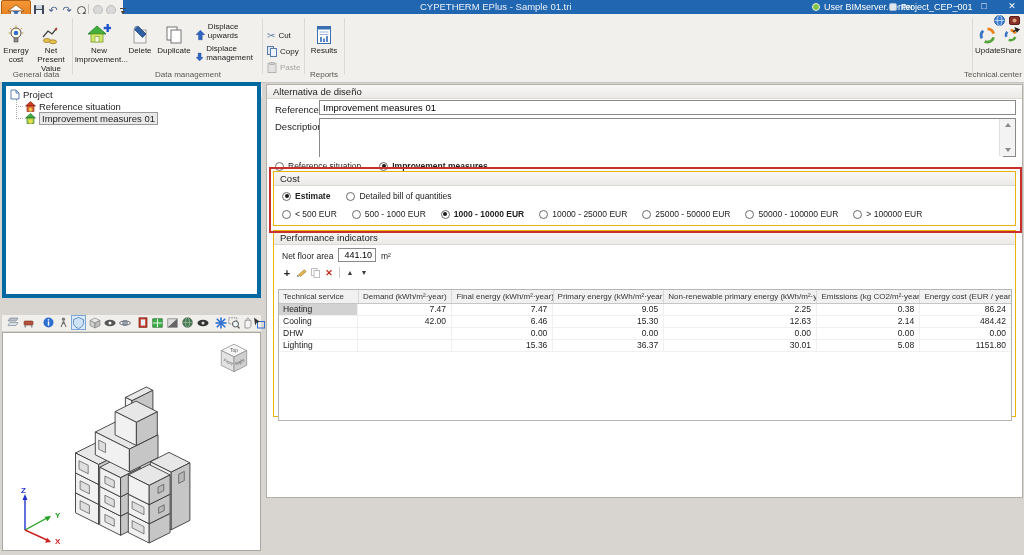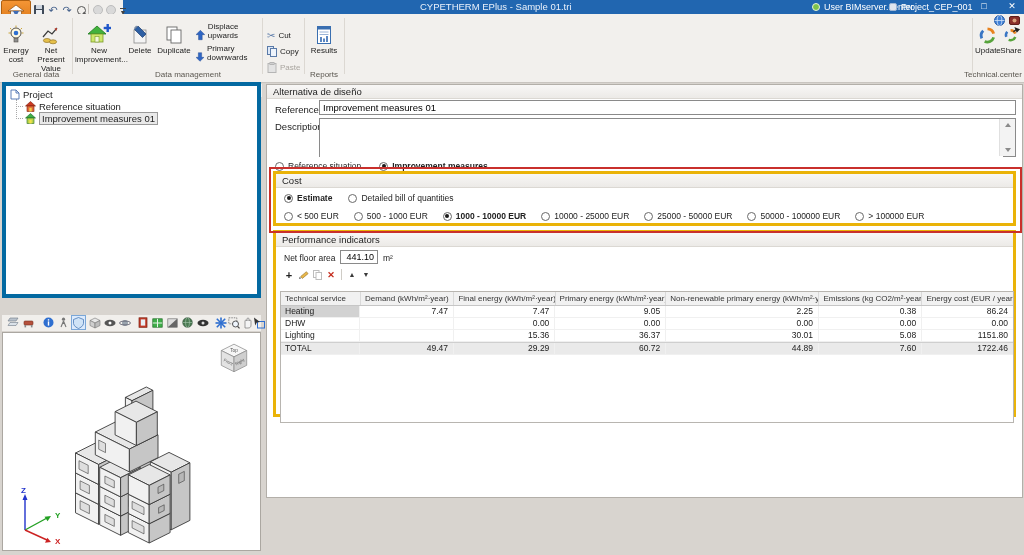--- a/index.html
+++ b/index.html
@@ -57,21 +57,21 @@
   .sb .a{position:absolute;left:1px;width:13px;height:12px;background:#f3f3f3}
   .sb .a::after{content:"";position:absolute;left:3.5px;border-left:3px solid transparent;border-right:3px solid transparent}
   .sb .a.up{top:0}.sb .a.up::after{top:4px;border-bottom:4px solid #8a8a8a}
   .sb .a.dn{bottom:0}.sb .a.dn::after{top:4px;border-top:4px solid #8a8a8a}
   .rrow{position:absolute;display:flex;align-items:center}
   .ropt{display:flex;align-items:center;font-size:8.5px;white-space:nowrap}
   .ropt.sel{font-weight:bold}
   .rad{display:inline-block;width:9px;height:9px;border:1px solid #6a6a6a;border-radius:50%;background:#fff;margin-right:4px;box-sizing:border-box;flex:none}
   .rad.on{position:relative}
   .rad.on::after{content:"";position:absolute;left:1.5px;top:1.5px;width:4px;height:4px;border-radius:50%;background:#1a1a1a}
-  .gbox{position:absolute;border:3px solid #eab308;background:#fff;box-sizing:border-box}
+  .gbox{position:absolute;border:1px solid #eab308;background:#fff;box-sizing:border-box}
   .redbox{position:absolute;border:2px solid #c9302c;pointer-events:none;z-index:6}
   
   .ptool{position:absolute;display:flex;align-items:center}
   .pti{width:14px;height:13px;display:flex;align-items:center;justify-content:center;font-size:11px}
   .tbl{position:absolute;border:1px solid #b8b5b0;background:#fff;font-size:8.5px;box-sizing:border-box}
   .throw{display:flex;height:13px;background:#f1f1f1;border-bottom:1px solid #c6c6c6}
   .throw .c{line-height:13px;padding-left:4px;border-right:1px solid #d9d9d9;white-space:nowrap;overflow:hidden;font-size:8px;color:#333}
   .trow{display:flex;height:11px;border-bottom:1px solid #f0f0f0}
   .trow .c{line-height:11px;border-right:1px solid #f0f0f0;white-space:nowrap;overflow:hidden}
   .trow .c.svc{padding-left:4px}
@@ -205,21 +205,21 @@
   <div class="sbtn" style="left:196px;top:11px;width:62px">
     <svg width="11" height="12" viewBox="0 0 12 13">
         <polygon points="6,0 12,6 8.5,6 8.5,13 3.5,13 3.5,6 0,6" fill="#2f66c4" stroke="#1d4288" stroke-width="0.6"></polygon>
       </svg>
     <span>Displace upwards</span>
   </div>
   <div class="sbtn" style="left:196px;top:33px;width:62px">
     <svg width="11" height="12" viewBox="0 0 12 13">
         <polygon points="6,13 0,7 3.5,7 3.5,0 8.5,0 8.5,7 12,7" fill="#2f66c4" stroke="#1d4288" stroke-width="0.6"></polygon>
       </svg>
-    <span>Primary downwards</span>
+    <span>Displace management</span>
   </div>
   <div class="gsep" style="left:262px"></div>
   <div class="sbtn" style="left:267px;top:11px;width:34px">
     <span class="cutg">✂</span>
     <span>Cut</span>
   </div>
   <div class="sbtn" style="left:267px;top:27px;width:34px">
     <svg width="10" height="11" viewBox="0 0 10 11">
         <rect x="0.5" y="0.5" width="6" height="8" fill="#dce8f8" stroke="#5a7aa8"></rect>
         <rect x="3.5" y="2.5" width="6" height="8" fill="#eef4fc" stroke="#5a7aa8"></rect>
@@ -654,41 +654,41 @@
       <div class="trow">
         <div class="c c0 svc selcell">Heating</div>
         <div class="c c1 num">7.47</div>
         <div class="c c2 num">7.47</div>
         <div class="c c3 num">9.05</div>
         <div class="c c4 num">2.25</div>
         <div class="c c5 num">0.38</div>
         <div class="c c6 num">86.24</div>
       </div>
       <div class="trow">
+        <div class="c c0 svc">Cooling</div>
+        <div class="c c1 num">42.00</div>
+        <div class="c c2 num">6.46</div>
+        <div class="c c3 num">15.30</div>
+        <div class="c c4 num">12.63</div>
+        <div class="c c5 num">2.14</div>
+        <div class="c c6 num">484.42</div>
+      </div>
+      <div class="trow">
         <div class="c c0 svc">DHW</div>
         <div class="c c1 num"></div>
         <div class="c c2 num">0.00</div>
         <div class="c c3 num">0.00</div>
         <div class="c c4 num">0.00</div>
         <div class="c c5 num">0.00</div>
         <div class="c c6 num">0.00</div>
       </div>
       <div class="trow">
         <div class="c c0 svc">Lighting</div>
         <div class="c c1 num"></div>
         <div class="c c2 num">15.36</div>
         <div class="c c3 num">36.37</div>
         <div class="c c4 num">30.01</div>
         <div class="c c5 num">5.08</div>
         <div class="c c6 num">1151.80</div>
       </div>
-      <div class="trow total">
-        <div class="c c0 svc">TOTAL</div>
-        <div class="c c1 num">49.47</div>
-        <div class="c c2 num">29.29</div>
-        <div class="c c3 num">60.72</div>
-        <div class="c c4 num">44.89</div>
-        <div class="c c5 num">7.60</div>
-        <div class="c c6 num">1722.46</div>
-      </div>
     </div>
   </div>
 </div>
 
 </body></html>

